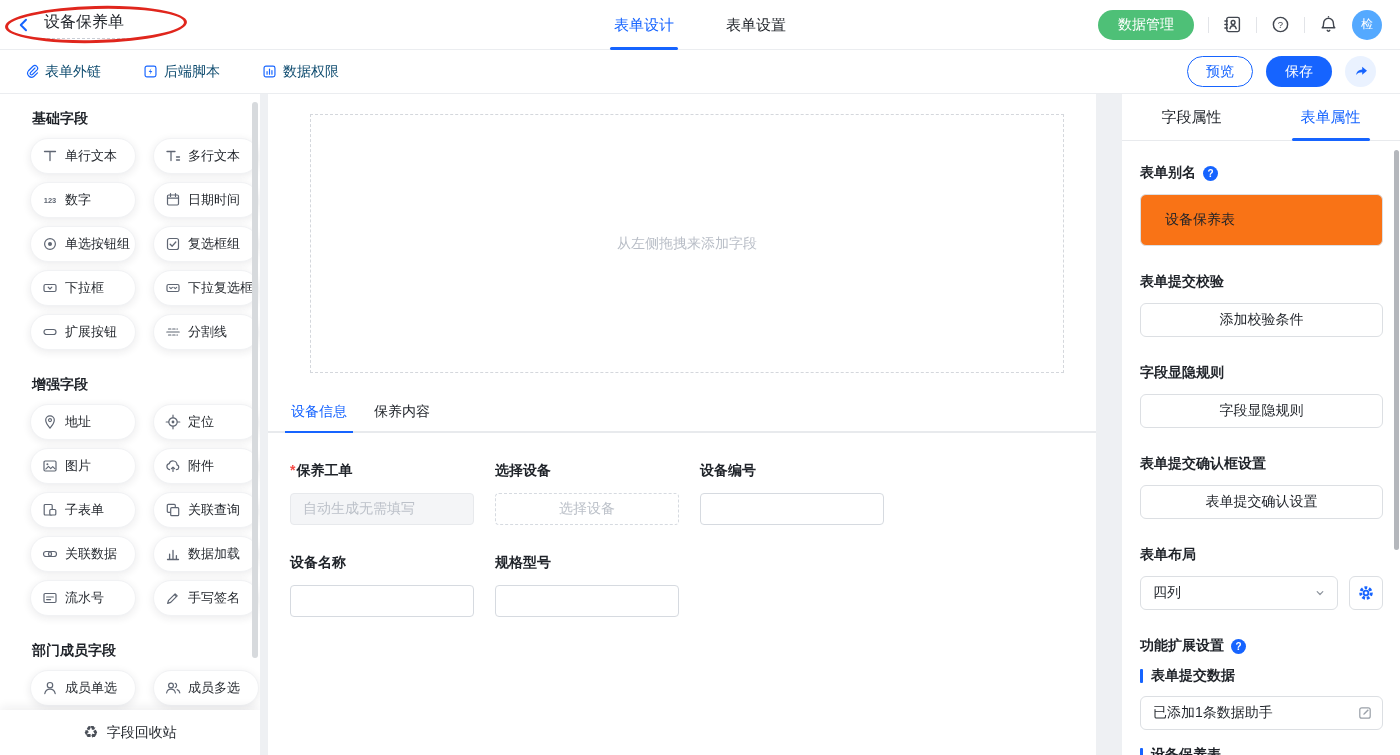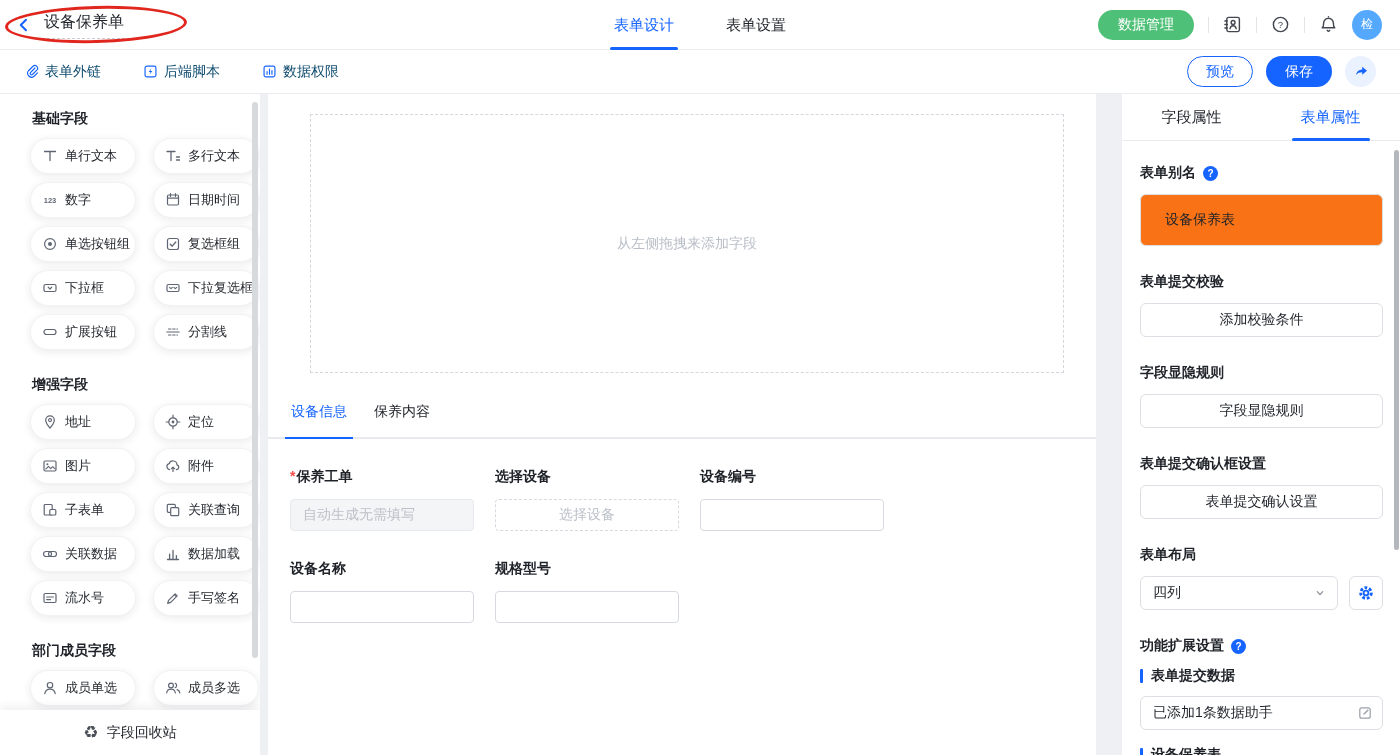--- a/index.html
+++ b/index.html
@@ -36,21 +36,21 @@
   .sgrid{display:grid;grid-template-columns:106px 106px;gap:8px 17px}
   .pill{height:36px;border-radius:18px;background:#fff;border:1px solid #f1f2f4;box-shadow:0 2px 8px rgba(31,35,41,.09);display:flex;align-items:center;gap:7px;padding-left:11px;font-size:13px;cursor:grab;white-space:nowrap}
   .pill .picon{flex:none;color:#5f6673}
   .sb-scroll{position:absolute;right:2px;top:8px;width:6px;height:556px;background:#d7dadd;border-radius:3px}
   .recycle-bar{position:absolute;left:0;bottom:0;width:260px;height:45px;background:#fff;box-shadow:0 -3px 10px rgba(31,35,41,.07);display:flex;align-items:center;justify-content:center;gap:8px;font-size:14px;cursor:pointer;z-index:3}
   .recycle-glyph{font-size:17px;color:#4a4f58;line-height:1}
   
   .canvas{width:828px;margin-left:8px;background:#fff;overflow:hidden;flex:none}
   .dropzone{margin:20px 32px 0 42px;height:259px;border:1px dashed #d4d7dc;display:flex;align-items:center;justify-content:center;color:#b9bec7;font-size:14px}
   .ctabs{display:flex;gap:27px;padding:0 23px;margin-top:30px;border-bottom:2px solid #e8eaed}
-  .ctab{font-size:14px;padding-bottom:16px;position:relative;cursor:pointer}
+  .ctab{font-size:14px;padding-bottom:10px;position:relative;cursor:pointer}
   .ctab.active{color:#1664ff}
   .ctab.active::after{content:"";position:absolute;left:-6px;right:-6px;bottom:-2px;height:2px;background:#1664ff}
   .fields{display:flex;flex-wrap:wrap;gap:29px 21px;padding:29px 22px 0 22px}
   .cfield{width:184px}
   .clabel{font-size:14px;font-weight:bold;margin-bottom:13px}
   .star{color:#f54a45;margin-right:1px}
   .cinput{height:32px;border:1px solid #d6dae0;border-radius:4px;background:#fff;display:flex;align-items:center;padding:0 12px;font-size:14px;color:#bcc1c9}
   .cinput.disabled{background:#f4f5f7;border-color:#e7e9ec}
   .cinput.dashed{border-style:dashed;justify-content:center;padding:0}
   

